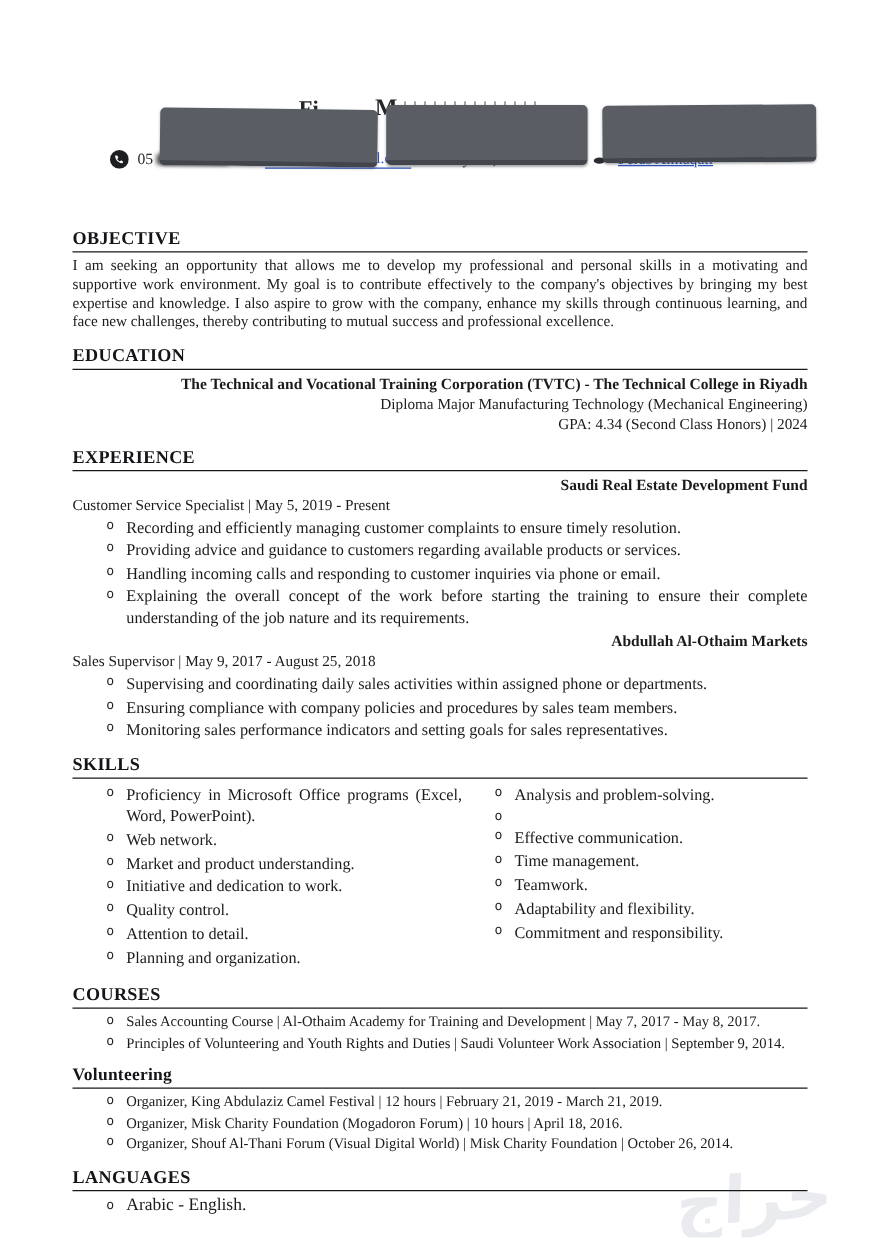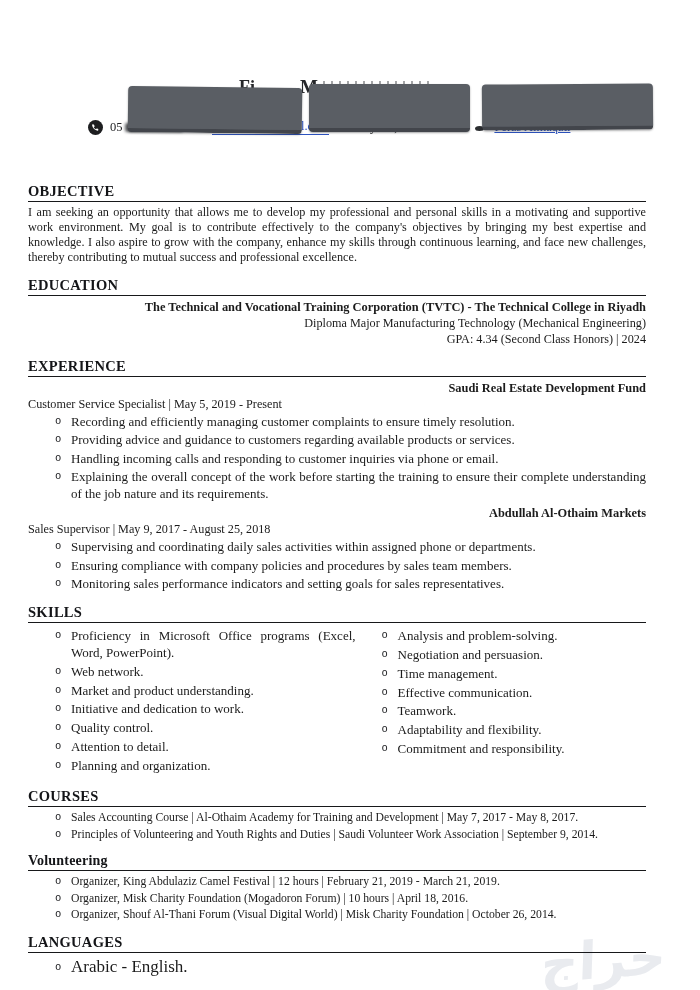--- a/index.html
+++ b/index.html
@@ -38,21 +38,21 @@
   .smear-phone{width:58px;background:#2f3236;opacity:.8;margin-left:2px;}
   .smear-email{width:52px;background:#3a5fc0;opacity:.75;margin-right:1px;}
   .sep{width:9px;height:5px;background:#2b2d30;border-radius:50%;margin:2px 10px 0 10px;flex:none;filter:blur(.4px);}
   a.link{color:#2d53c0;text-decoration:underline;cursor:pointer;}
   a.email-link{
     color:#2d53c0;text-decoration:none;border-bottom:1px solid #2d53c0;
     display:inline-flex;align-items:center;cursor:pointer;
   }
 
   
-  .content{padding:0 54px 0 28px;position:relative;z-index:1;margin-top:27px;}
+  .content{padding:0 54px 0 58px;position:relative;z-index:1;margin-top:27px;}
   .sec{margin-top:11px;}
   .sec-title{
     margin:0 0 3px 0;font-size:14.5px;font-weight:700;letter-spacing:.3px;
     border-bottom:1.6px solid #17181a;padding-bottom:1px;color:#141518;
   }
   .obj-text{font-size:12.2px;line-height:1.24;text-align:justify;margin-top:3px;}
 
   .line-pad{padding-left:4px;text-align:right;}
   .bold-line{font-weight:700;font-size:12.4px;margin-top:2px;line-height:1.3;}
   .plain-line{font-size:12.2px;line-height:1.32;}
@@ -64,21 +64,21 @@
     font-family:"DejaVu Sans Mono", monospace;font-size:10.5px;color:#232427;
   }
   .blist .mk::before{content:"o";}
   .blist .txt{flex:1;text-align:justify;}
 
   .skills-grid{display:grid;grid-template-columns:53% 47%;}
   .skills-grid .blist li{margin:2px 0;}
   .col-r .blist .mk{margin-left:26px;}
 
   .small-list li{font-size:11.7px;justify-content:space-between;}
-  .langs .blist li{font-size:17px;align-items:center;}
+  .langs .blist li{font-size:14px;align-items:center;}
 
   .vol-title{font-size:14px;letter-spacing:.2px;}
 
   .watermark{
     position:absolute;right:34px;bottom:0px;z-index:0;
     font-family:"DejaVu Sans", sans-serif;font-size:52px;font-weight:700;
     color:#e9ebef;transform:rotate(-4deg) skewX(-6deg);letter-spacing:3px;
     user-select:none;
   }
 </style>
@@ -207,29 +207,28 @@
           </ul>
         </div>
         <div class="col-r">
           <ul class="blist">
             <li>
                 <span class="mk"></span>
                 <span class="txt">Analysis and problem-solving.</span>
               </li>
             <li>
                 <span class="mk"></span>
-                <span class="txt">Negotiation and persuasion.</span>
+              </li>
+            <li>
+                <span class="mk"></span>
+                <span class="txt">Effective communication.</span>
               </li>
             <li>
                 <span class="mk"></span>
                 <span class="txt">Time management.</span>
-              </li>
-            <li>
-                <span class="mk"></span>
-                <span class="txt">Effective communication.</span>
               </li>
             <li>
                 <span class="mk"></span>
                 <span class="txt">Teamwork.</span>
               </li>
             <li>
                 <span class="mk"></span>
                 <span class="txt">Adaptability and flexibility.</span>
               </li>
             <li>

